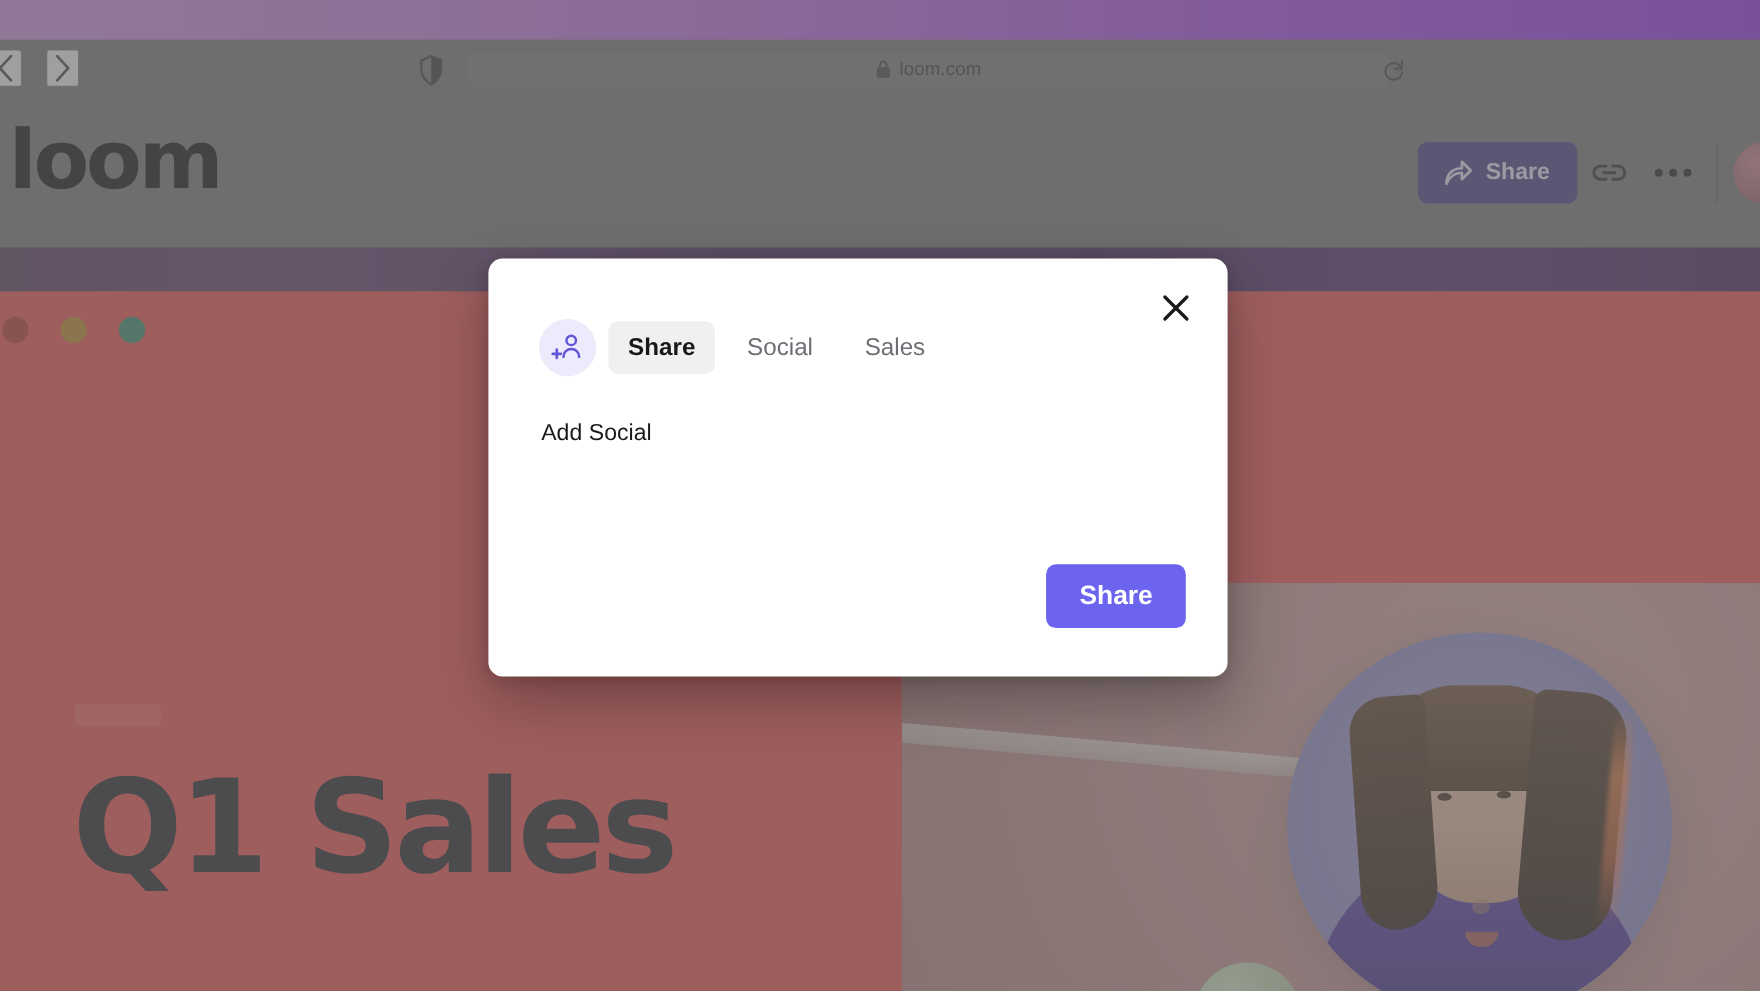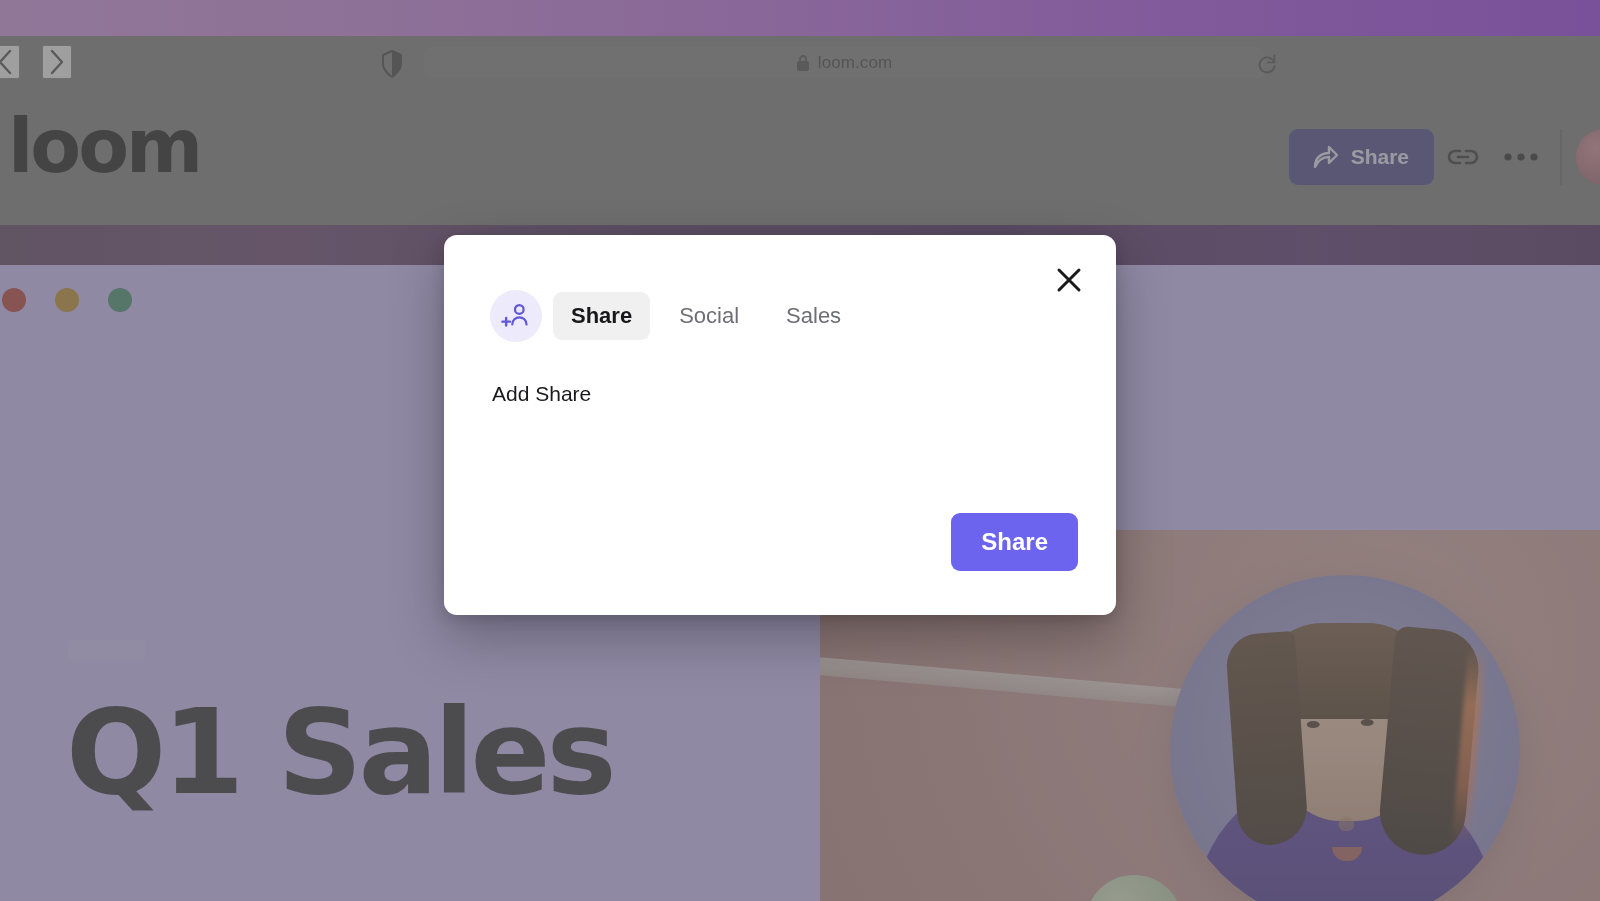--- a/index.html
+++ b/index.html
@@ -61,21 +61,21 @@
     margin-right: -32px;
   }
 
   
   .purple-band {
     position: absolute; left: 0; top: 225px; width: 1600px; height: 40px;
     background: linear-gradient(90deg, #4d2a52 0%, #5a2f63 18%, #3f1a52 42%, #3b1450 62%, #4a1d63 82%, #3b1450 100%);
   }
 
   
-  .window-body { position: absolute; left: 0; top: 265px; width: 1600px; height: 636px; background: #c4b5fd; }
+  .window-body { position: absolute; left: 0; top: 265px; width: 1600px; height: 636px; background: #ef4444; }
   .traffic-lights { position: absolute; left: 2px; top: 23px; display: flex; gap: 29px; }
   .tl { width: 24px; height: 24px; border-radius: 50%; }
   .tl.red { background: #b32a22; }
   .tl.yellow { background: #ba8115; }
   .tl.green { background: #2e8560; }
 
   .skeleton-bar {
     position: absolute; left: 68px; top: 375px; width: 78px; height: 20px;
     border-radius: 4px; background: rgba(255,255,255,0.12);
   }
@@ -336,19 +336,19 @@
           <path d="M12 25 c0-4.6 3.5-7.6 7.6-7.6 c4.1 0 7.6 3 7.6 7.6" fill="none" stroke="#6257d8" stroke-width="2.4" stroke-linecap="round"></path>
           <path d="M5.5 18 V26 M1.5 22 H9.5" fill="none" stroke="#6257d8" stroke-width="2.6" stroke-linecap="round"></path>
         </svg>
       </span>
 
       <button class="tab active">Share</button>
       <button class="tab">Social</button>
       <button class="tab">Sales</button>
     </div>
 
-    <div class="field-label">Add Share</div>
+    <div class="field-label">Add Social</div>
 
 
     <button class="modal-share-btn">Share</button>
   </div>
 
 </div>
 
 </body></html>

